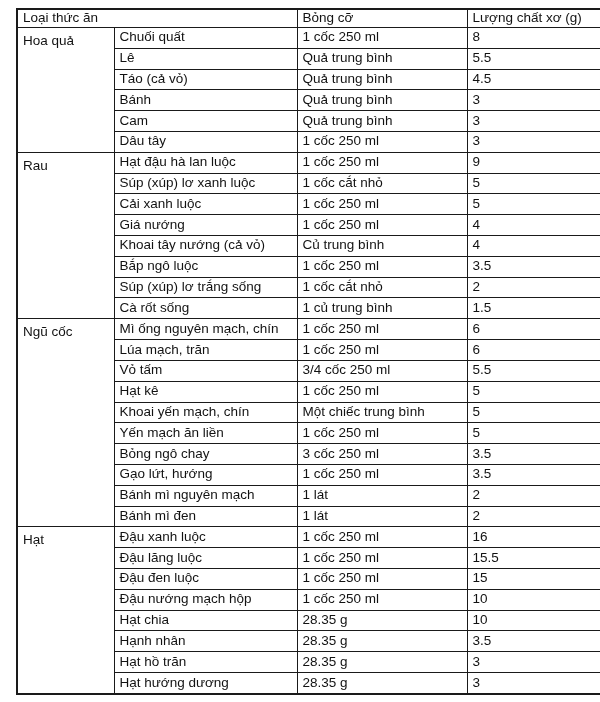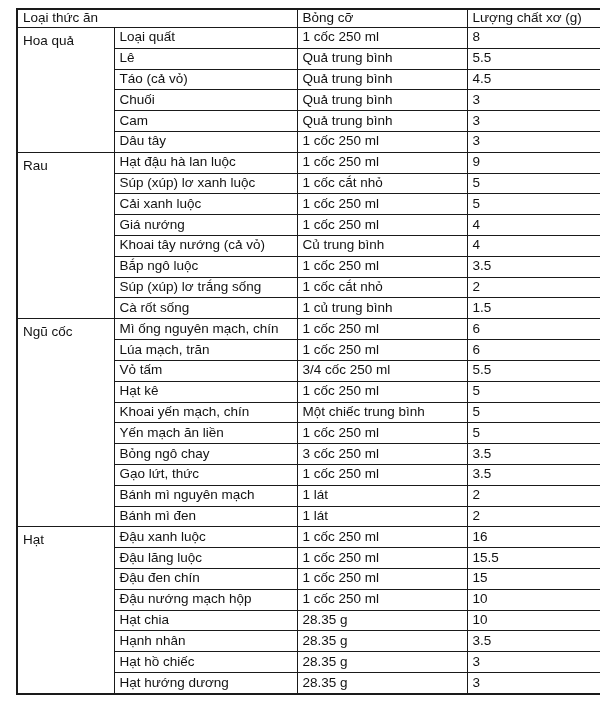--- a/index.html
+++ b/index.html
@@ -58,36 +58,36 @@
   <thead>
     <tr>
       <th colspan="2">Loại thức ăn</th>
       <th>Bỏng cỡ</th>
       <th>Lượng chất xơ (g)</th>
     </tr>
   </thead>
   <tbody>
       <tr>
         <td class="cat" rowspan="6">Hoa quả</td>
-        <td>Loại quất</td>
+        <td>Chuối quất</td>
         <td>1 cốc 250 ml</td>
         <td>8</td>
       </tr>
       <tr>
         <td>Lê</td>
         <td>Quả trung bình</td>
         <td>5.5</td>
       </tr>
       <tr>
         <td>Táo (cả vỏ)</td>
         <td>Quả trung bình</td>
         <td>4.5</td>
       </tr>
       <tr>
-        <td>Chuối</td>
+        <td>Bánh</td>
         <td>Quả trung bình</td>
         <td>3</td>
       </tr>
       <tr>
         <td>Cam</td>
         <td>Quả trung bình</td>
         <td>3</td>
       </tr>
       <tr>
         <td>Dâu tây</td>
@@ -165,21 +165,21 @@
         <td>Yến mạch ăn liền</td>
         <td>1 cốc 250 ml</td>
         <td>5</td>
       </tr>
       <tr>
         <td>Bỏng ngô chay</td>
         <td>3 cốc 250 ml</td>
         <td>3.5</td>
       </tr>
       <tr>
-        <td>Gạo lứt, thức</td>
+        <td>Gạo lứt, hướng</td>
         <td>1 cốc 250 ml</td>
         <td>3.5</td>
       </tr>
       <tr>
         <td>Bánh mì nguyên mạch</td>
         <td>1 lát</td>
         <td>2</td>
       </tr>
       <tr>
         <td>Bánh mì đen</td>
@@ -191,41 +191,41 @@
         <td>Đậu xanh luộc</td>
         <td>1 cốc 250 ml</td>
         <td>16</td>
       </tr>
       <tr>
         <td>Đậu lăng luộc</td>
         <td>1 cốc 250 ml</td>
         <td>15.5</td>
       </tr>
       <tr>
-        <td>Đậu đen chín</td>
+        <td>Đậu đen luộc</td>
         <td>1 cốc 250 ml</td>
         <td>15</td>
       </tr>
       <tr>
         <td>Đậu nướng mạch hộp</td>
         <td>1 cốc 250 ml</td>
         <td>10</td>
       </tr>
       <tr>
         <td>Hạt chia</td>
         <td>28.35 g</td>
         <td>10</td>
       </tr>
       <tr>
         <td>Hạnh nhân</td>
         <td>28.35 g</td>
         <td>3.5</td>
       </tr>
       <tr>
-        <td>Hạt hồ chiếc</td>
+        <td>Hạt hồ trăn</td>
         <td>28.35 g</td>
         <td>3</td>
       </tr>
       <tr>
         <td>Hạt hướng dương</td>
         <td>28.35 g</td>
         <td>3</td>
       </tr>
     </tbody>
 </table>

